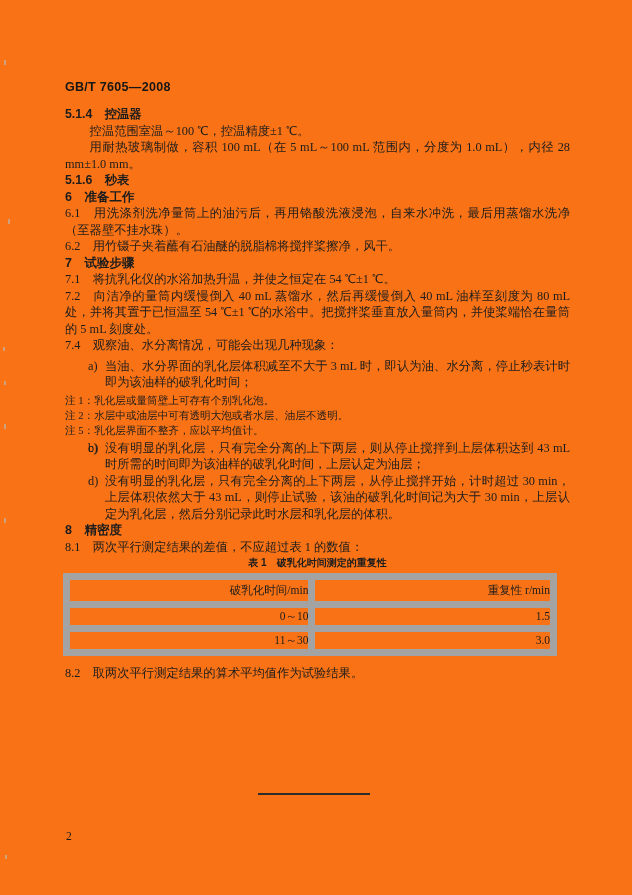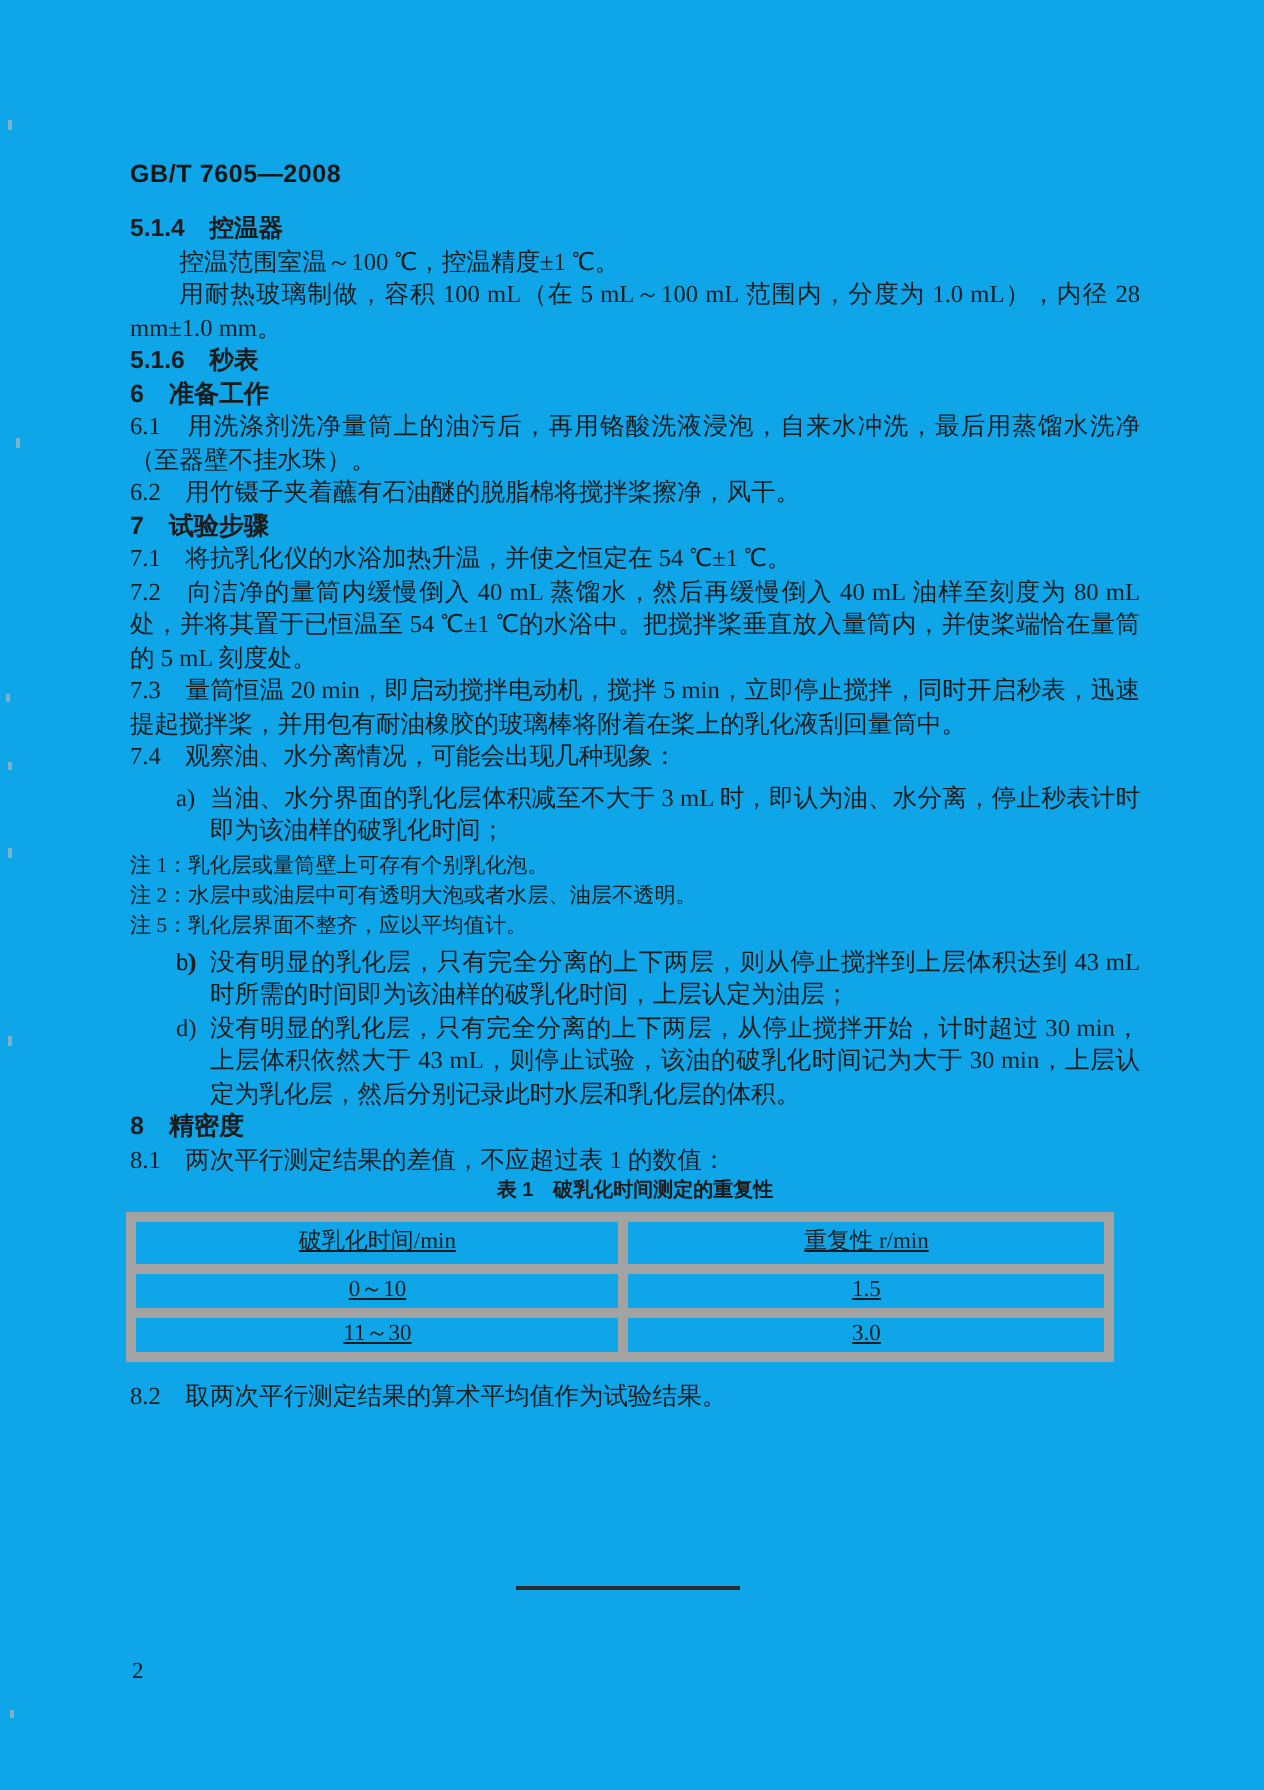--- a/index.html
+++ b/index.html
@@ -1,20 +1,20 @@
 <!DOCTYPE html>
 <html><head>
 <meta charset="utf-8">
 <style>
   html,body { margin:0; padding:0; }
   .page {
     position: relative;
     width: 632px;
     height: 895px;
-    background: #0ea5e9;
+    background: #f97316;
     color: #1c1c1c;
     font-family: "Liberation Serif", serif;
     overflow: hidden;
   }
   .std-header {
     position: absolute;
     top: 80px;
     left: 65px;
     font-family: "Liberation Sans", sans-serif;
     font-weight: 700;
@@ -65,25 +65,24 @@
   }
   table.rep {
     border-collapse: collapse;
     width: 494px;
     margin-left: -2px;
     margin-top: 1px;
     border: 1.5px solid #1a1a1a;
     font-size: 11.5px;
   }
   table.rep th, table.rep td {
-    border: 5px solid #a3a3a3;
-    text-align: center;
+    border: 7px solid #a3a3a3;
+    text-align: right;
     font-weight: normal;
     padding: 0;
-    text-decoration: underline;
   }
   table.rep th { height: 21px; }
   table.rep td { height: 17px; }
   table.rep col.c1 { width: 50.4%; }
   .p-after-table { margin-top: 9px !important; }
   .end-rule {
     position: absolute;
     top: 793px;
     left: 258px;
     width: 112px;
@@ -119,21 +118,20 @@
 
     <p class="h4">5.1.6　秒表</p>
 
     <p class="h3">6　准备工作</p>
     <p>6.1　用洗涤剂洗净量筒上的油污后，再用铬酸洗液浸泡，自来水冲洗，最后用蒸馏水洗净（至器壁不挂水珠）。</p>
     <p>6.2　用竹镊子夹着蘸有石油醚的脱脂棉将搅拌桨擦净，风干。</p>
 
     <p class="h3">7　试验步骤</p>
     <p>7.1　将抗乳化仪的水浴加热升温，并使之恒定在 54 ℃±1 ℃。</p>
     <p>7.2　向洁净的量筒内缓慢倒入 40 mL 蒸馏水，然后再缓慢倒入 40 mL 油样至刻度为 80 mL 处，并将其置于已恒温至 54 ℃±1 ℃的水浴中。把搅拌桨垂直放入量筒内，并使桨端恰在量筒的 5 mL 刻度处。</p>
-    <p>7.3　量筒恒温 20 min，即启动搅拌电动机，搅拌 5 min，立即停止搅拌，同时开启秒表，迅速提起搅拌桨，并用包有耐油橡胶的玻璃棒将附着在桨上的乳化液刮回量筒中。</p>
     <p>7.4　观察油、水分离情况，可能会出现几种现象：</p>
 
     <div class="list">
       <div class="li">
         <span class="li-label">a)</span>
         <span>当油、水分界面的乳化层体积减至不大于 3 mL 时，即认为油、水分离，停止秒表计时即为该油样的破乳化时间；</span>
       </div>
       <div class="notes">
         <p class="note">注 1：乳化层或量筒壁上可存有个别乳化泡。</p>
         <p class="note">注 2：水层中或油层中可有透明大泡或者水层、油层不透明。</p>

